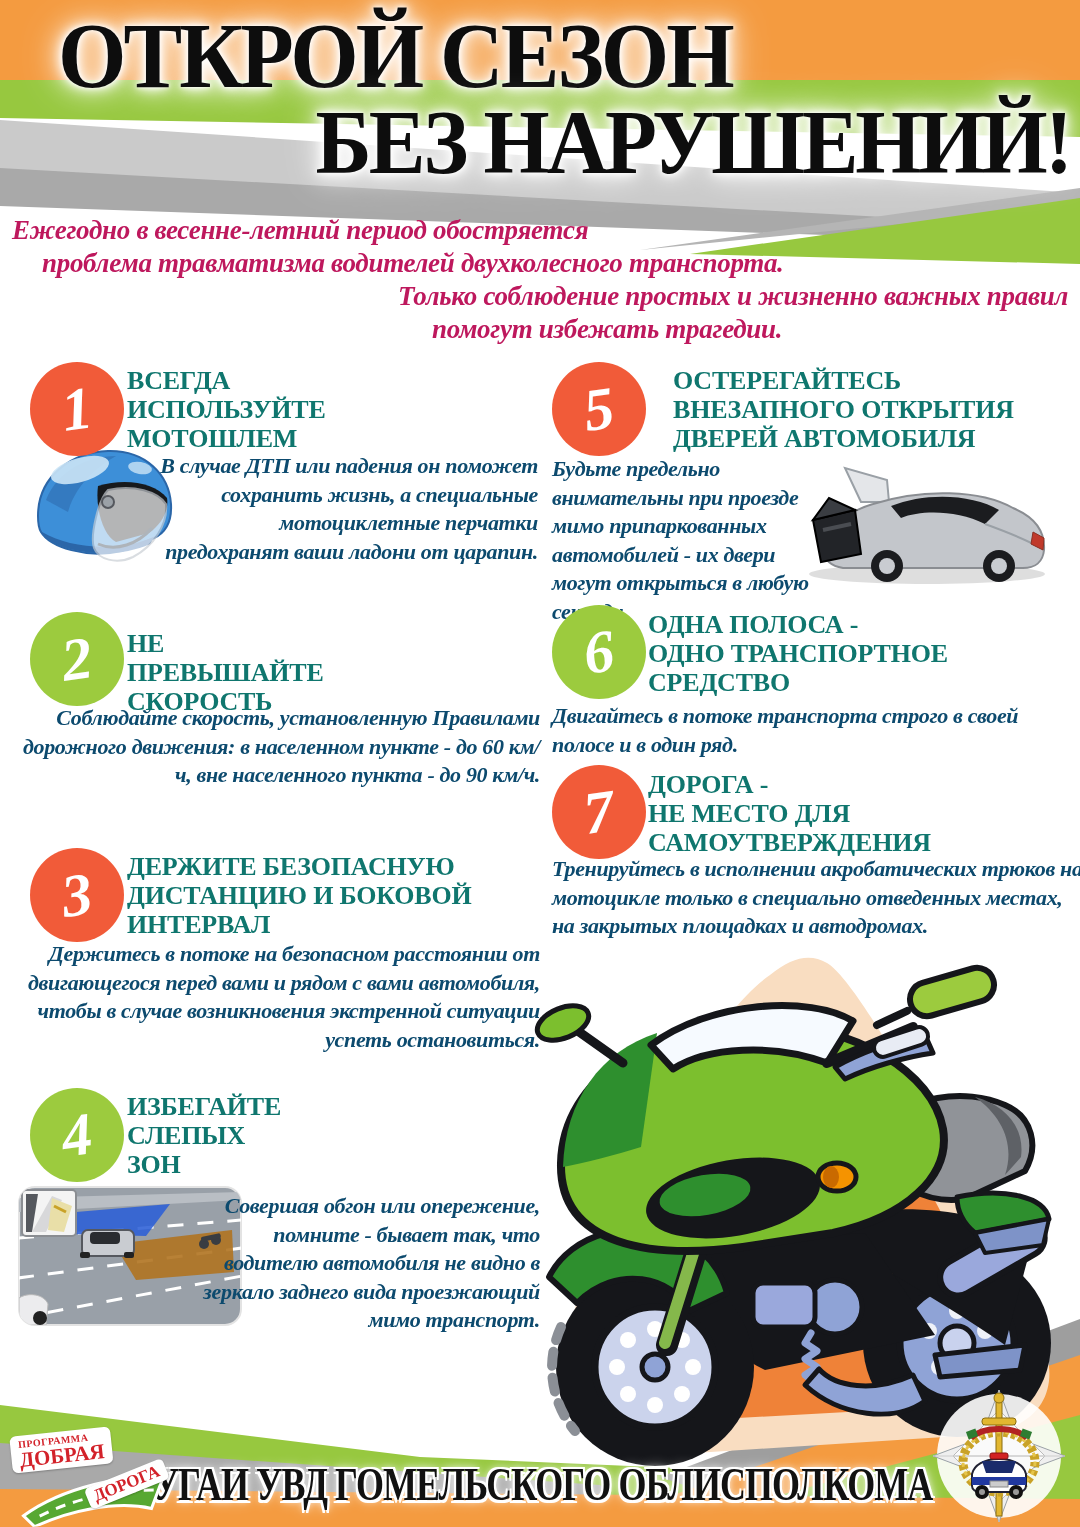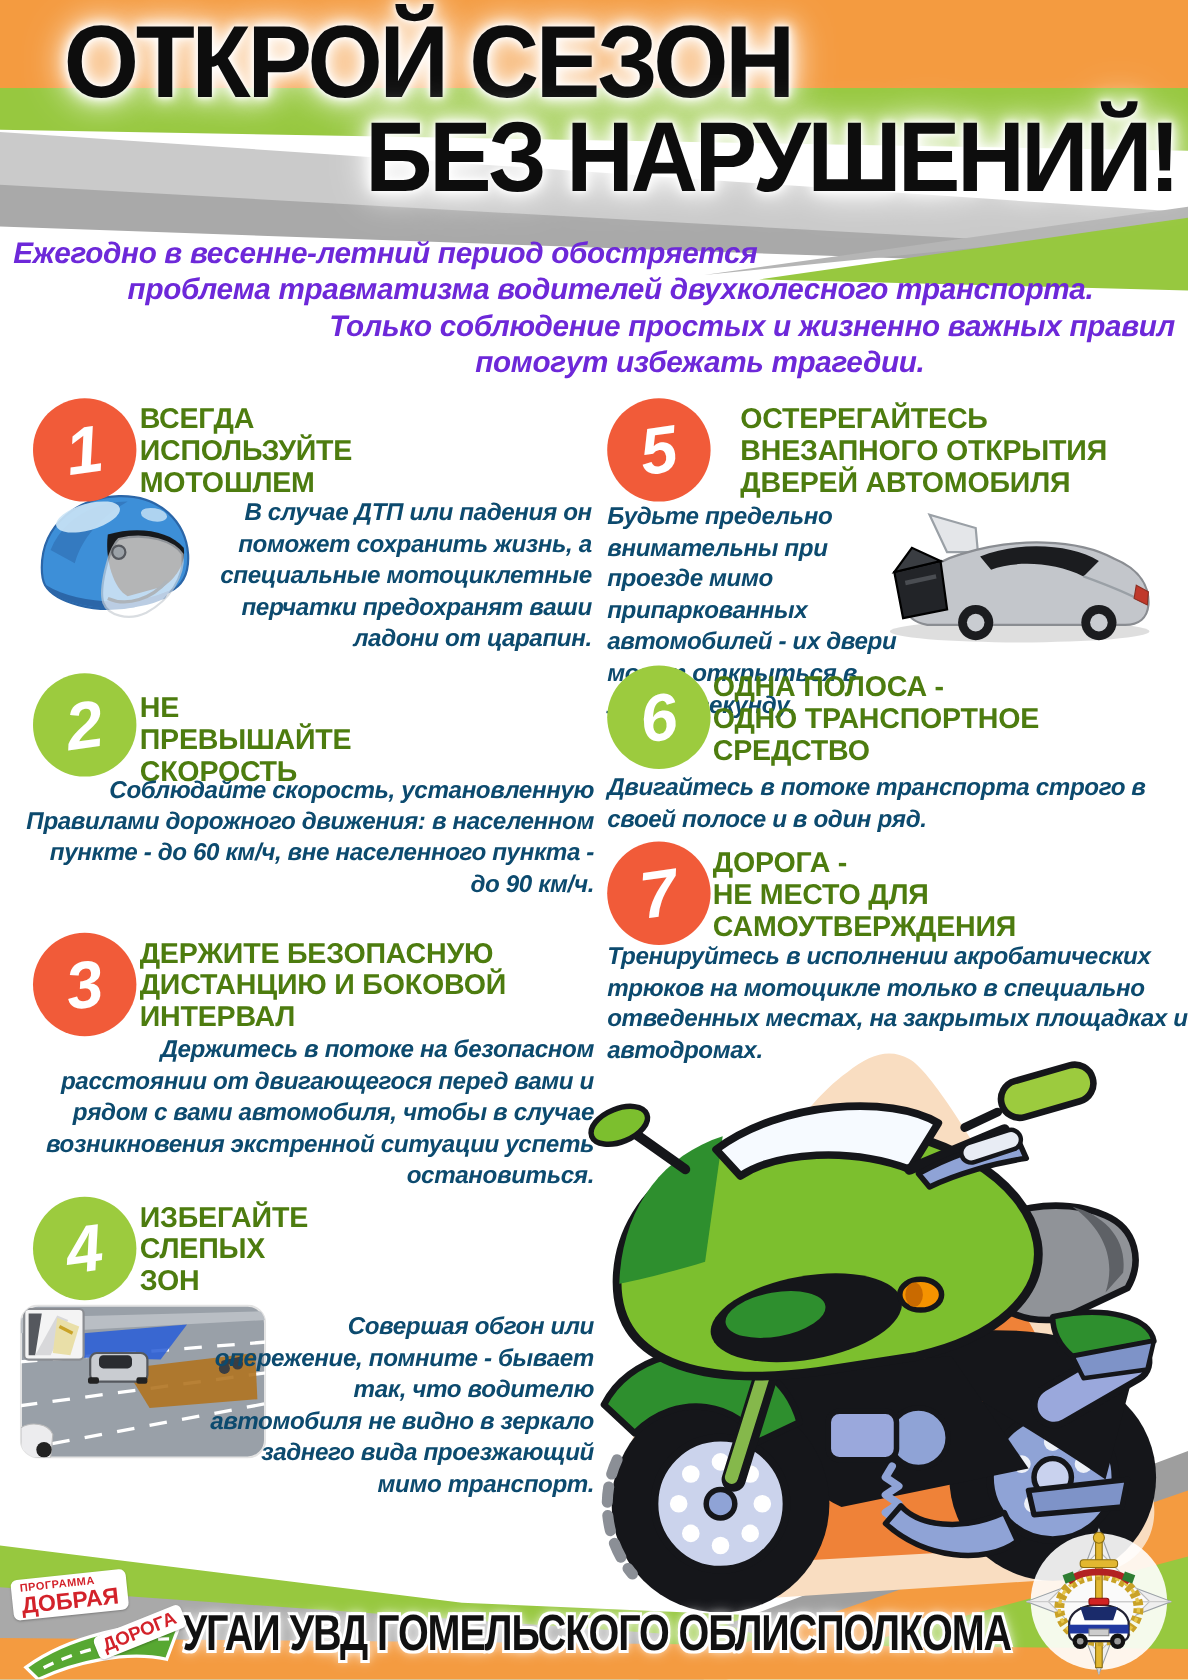--- a/index.html
+++ b/index.html
@@ -1,42 +1,42 @@
 <!DOCTYPE html>
 <html><head>
 <meta charset="utf-8">
 <style>
   html,body{margin:0;padding:0;background:#ffffff;}
   .page{position:relative;width:1080px;height:1527px;overflow:hidden;background:#ffffff;
-        font-family:Liberation Sans, sans-serif;}
+        font-family:Liberation Serif, serif;}
   .abs{position:absolute;}
   svg{display:block;}
 
   
   .header-svg{left:0;top:0;z-index:1;}
   .title{position:absolute;z-index:10;color:#0d0d0d;font-weight:900;
          letter-spacing:-3px;line-height:1;transform:scaleY(1.06);transform-origin:left top;
          text-shadow:0 0 4px #fff,0 0 9px #fff,0 0 16px #fff,0 0 26px rgba(255,255,255,.95),0 0 40px rgba(255,255,255,.85);}
   .title-l1{left:58px;top:10px;font-size:88px;}
   .title-l2{right:10px;top:98px;font-size:85px;transform-origin:right top;}
 
   
-  .intro{left:12px;top:214px;width:1056px;z-index:10;color:#6d28d9;font-style:italic;
+  .intro{left:12px;top:214px;width:1056px;z-index:10;color:#be185d;font-style:italic;
          font-weight:bold;font-size:27px;line-height:1.22;letter-spacing:-0.3px;}
-  .il2{margin-left:30px;text-align:center;}
+  .il2{margin-left:30px;}
   .il3{margin-left:150px;text-align:right;}
   .il4{margin-left:420px;}
 
   
   .badge{position:absolute;width:94px;height:94px;border-radius:50%;z-index:10;
          display:flex;align-items:center;justify-content:center;}
   .badge span{color:#fff;font-size:60px;font-weight:900;font-style:italic;transform:rotate(-8deg);}
   .b-or{background:#F15B39;}
   .b-gr{background:#9CCB3E;}
-  .heading{position:absolute;z-index:10;color:#4d7c0f;font-weight:bold;font-size:26px;
+  .heading{position:absolute;z-index:10;color:#0f766e;font-weight:bold;font-size:26px;
            line-height:1.12;letter-spacing:-0.2px;white-space:pre-line;width:420px;}
   .body{position:absolute;z-index:10;color:#0c4a6e;font-style:italic;font-weight:bold;
         font-size:22px;line-height:1.3;letter-spacing:-0.35px;}
   .r{text-align:right;}
 
   .t1c{left:30px;top:362px;}  .t1h{left:127px;top:366px;width:410px;}
   .t1b{left:160px;top:452px;width:378px;}
   .t2c{left:30px;top:612px;}  .t2h{left:127px;top:617px;margin-top:12px;}
   .t2b{left:20px;top:704px;width:520px;}
   .t3c{left:30px;top:848px;}  .t3h{left:127px;top:852px;}

